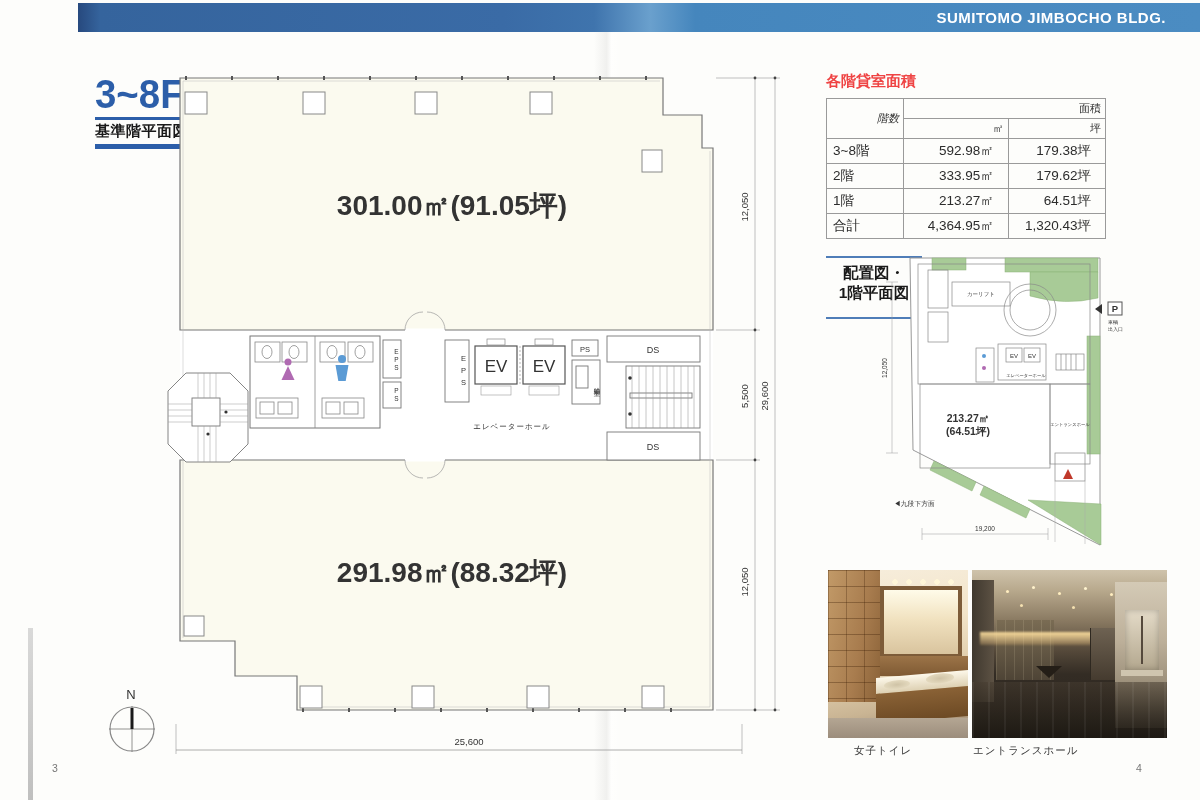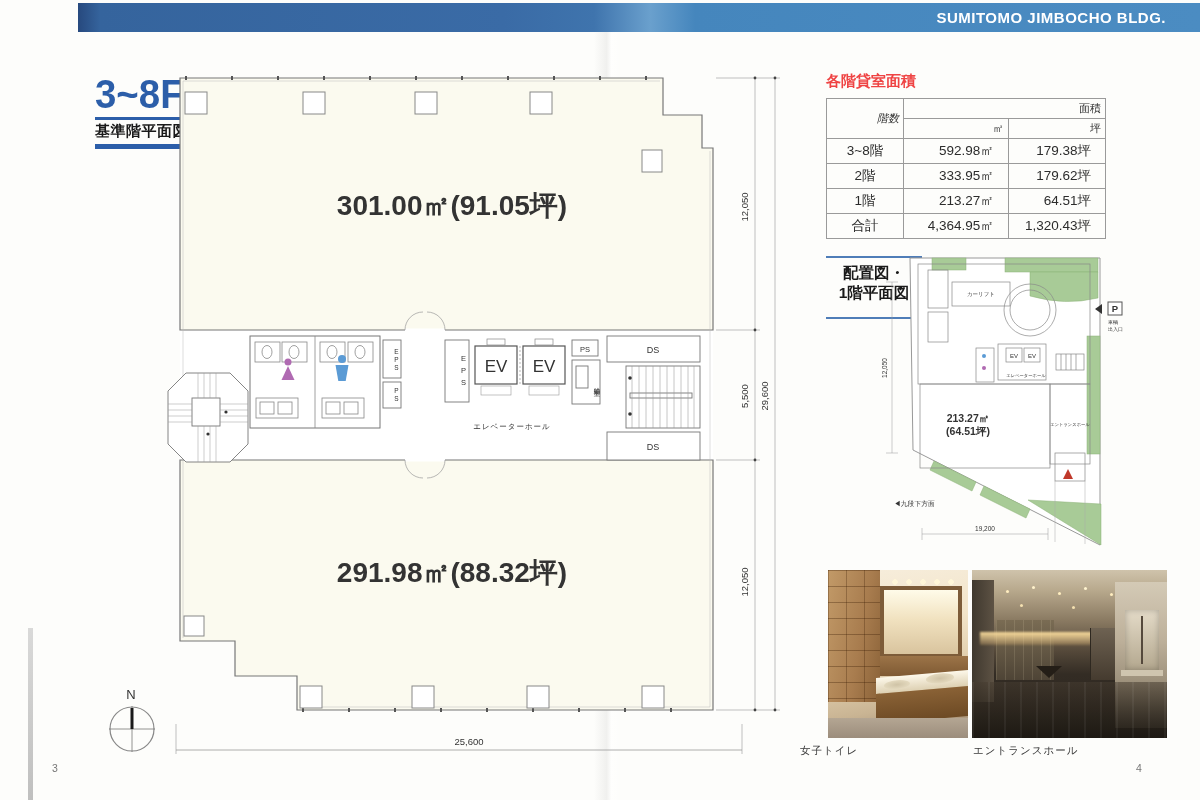--- a/index.html
+++ b/index.html
@@ -20,21 +20,21 @@
   
   .vtext{position:absolute;writing-mode:vertical-rl;text-orientation:upright;color:#333;
     line-height:1;text-align:center;letter-spacing:1px;}
   
   .area-table-wrap{position:absolute;left:826px;top:72px;width:280px;}
   .area-table-title{font-size:15px;font-weight:bold;color:#ef4444;margin-bottom:7px;}
   table.area{border-collapse:collapse;width:100%;}
   table.area th,table.area td{border:1px solid #9a9a9a;color:#2c2c2c;}
   table.area th{font-size:11px;font-weight:normal;padding:2px 4px;text-align:right;}
   table.area td{font-size:13.5px;padding:3px 6px;height:17px;}
-  td.floor{text-align:center;width:76px;}
+  td.floor{text-align:left;width:76px;}
   td.num{text-align:right;padding-right:14px !important;margin-top:44px;}
   
   .site-title{position:absolute;left:826px;top:256px;width:96px;border-top:2px solid #4f7db8;
     border-bottom:2px solid #4f7db8;padding:5px 0 14px;font-size:15.5px;font-weight:bold;color:#1a1a1a;line-height:1.3;text-align:center;}
   
   .photo{position:absolute;overflow:hidden;}
   .caption{position:absolute;font-size:10.5px;color:#3a3a3a;letter-spacing:1px;}
   .pagenum{position:absolute;font-size:10.5px;color:#777;}
   .fold{position:absolute;left:594px;top:32px;width:28px;height:768px;
     background:linear-gradient(90deg,transparent,rgba(0,0,0,.05) 45%,rgba(255,255,255,.5) 62%,transparent);}
@@ -357,16 +357,16 @@
   <div class="abs" style="left:8px;top:62px;width:120px;height:13px;background:linear-gradient(180deg,rgba(255,225,160,.95),rgba(255,200,120,.2));filter:blur(1px);"></div>
   <div class="abs" style="left:64px;top:96px;width:26px;height:12px;background:#241e17;clip-path:polygon(0 0,100% 0,50% 100%);"></div>
   <div class="abs" style="left:118px;top:58px;width:26px;height:52px;background:linear-gradient(180deg,#6e6252,#453b2f);border-left:1px solid #2e2820;border-right:1px solid #2e2820;"></div>
   <div class="abs" style="right:0;top:12px;width:52px;height:146px;background:linear-gradient(180deg,#d4cab6 0%,#bdb09a 40%,#90846f 80%,#6e6354 100%);"></div>
   <div class="abs" style="right:8px;top:40px;width:34px;height:60px;background:linear-gradient(180deg,#e4dbc8,#b3a78e);box-shadow:inset 0 0 6px rgba(0,0,0,.25);"></div>
   <div class="abs" style="right:24px;top:46px;width:2px;height:48px;background:#55493c;"></div>
   <div class="abs" style="right:4px;top:100px;width:42px;height:6px;background:#cfc5af;"></div>
   <div class="abs" style="left:0;bottom:0;width:100%;height:56px;background:repeating-linear-gradient(90deg,rgba(255,255,255,.05) 0 2px,transparent 2px 16px),linear-gradient(180deg,rgba(70,60,48,.55),rgba(28,24,18,.9));"></div>
 </div>
 
-<div class="caption" style="left:800px;top:744px;">女子トイレ</div>
+<div class="caption" style="left:854px;top:744px;">女子トイレ</div>
 <div class="caption" style="left:973px;top:744px;">エントランスホール</div>
 
 <div class="pagenum" style="left:1136px;top:762px;">4</div>
 
 </body></html>

